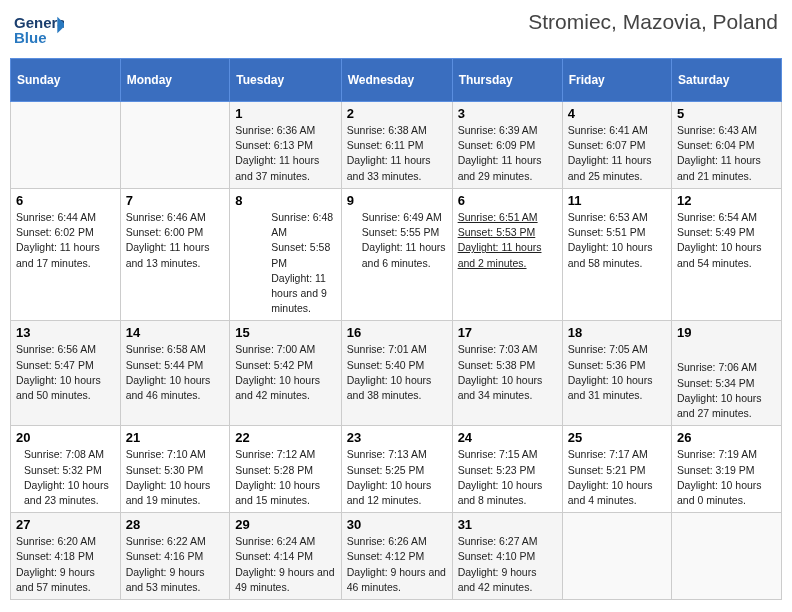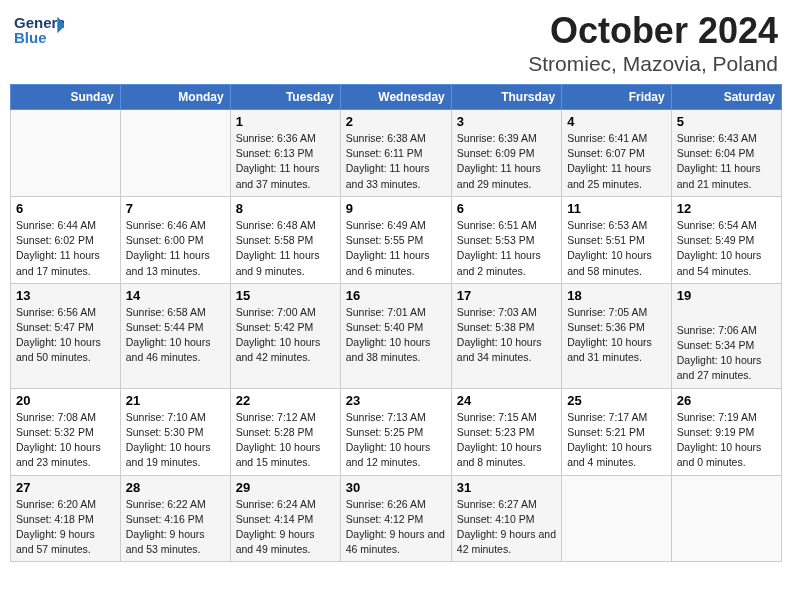--- a/index.html
+++ b/index.html
@@ -44,22 +44,22 @@
     table {
       width: 100%;
       border-collapse: collapse;
       font-size: 11px;
     }
     thead tr th {
       background-color: #3a6ebf;
       color: #fff;
       font-weight: bold;
       font-size: 12px;
-      padding: 5px 6px;
-      text-align: right;
+      padding: 14px 6px;
+      text-align: left;
       border: 1px solid #5a8edf;
     }
     tbody tr {
       background: #fff;
     }
     tbody tr:nth-child(odd) {
       background: #f5f5f5;
     }
     tbody tr td {
       border: 1px solid #ccc;
@@ -87,21 +87,20 @@
 
 <div class="header">
   <div class="logo">
     <svg class="logo-icon" viewBox="0 0 60 48">
       <text x="0" y="22" font-size="18" font-weight="bold" fill="#1a3e6e" font-family="Arial">General</text>
       <text x="0" y="40" font-size="18" font-weight="bold" fill="#2979c0" font-family="Arial">Blue</text>
       <polygon points="52,8 62,18 52,28" fill="#2979c0"></polygon>
     </svg>
   </div>
   <div class="title-block">
-    <div class="month-title">October 2024</div>
     <div class="subtitle">Stromiec, Mazovia, Poland</div>
   </div>
 </div>
 
 <table>
   <thead>
     <tr>
     <th>Sunday</th>
         <th>Monday</th>
         <th>Tuesday</th>
@@ -154,33 +153,33 @@
 Daylight: 11 hours and 17 minutes.</div>
         </td>
         <td>
           <div class="day-number">7</div>
           <div class="day-info" style="white-space: pre-line;">Sunrise: 6:46 AM
 Sunset: 6:00 PM
 Daylight: 11 hours and 13 minutes.</div>
         </td>
         <td>
           <div class="day-number">8</div>
-          <div class="day-info" style="white-space: pre-line;">Sunrise: 6:48 AM
+          <div class="day-info" style="white-space: pre-line; margin-left: 36px;">Sunrise: 6:48 AM
 Sunset: 5:58 PM
 Daylight: 11 hours and 9 minutes.</div>
         </td>
         <td>
           <div class="day-number">9</div>
-          <div class="day-info" style="white-space: pre-line;">Sunrise: 6:49 AM
+          <div class="day-info" style="white-space: pre-line; margin-left: 15px;">Sunrise: 6:49 AM
 Sunset: 5:55 PM
 Daylight: 11 hours and 6 minutes.</div>
         </td>
         <td>
           <div class="day-number">6</div>
-          <div class="day-info" style="white-space: pre-line;">Sunrise: 6:51 AM
+          <div class="day-info" style="white-space: pre-line; text-decoration: underline;">Sunrise: 6:51 AM
 Sunset: 5:53 PM
 Daylight: 11 hours and 2 minutes.</div>
         </td>
         <td>
           <div class="day-number">11</div>
           <div class="day-info" style="white-space: pre-line;">Sunrise: 6:53 AM
 Sunset: 5:51 PM
 Daylight: 10 hours and 58 minutes.</div>
         </td>
         <td>
@@ -230,21 +229,21 @@
         <td>
           <div class="day-number">19</div>
           <div class="day-info" style="white-space: pre-line; margin-top: 20px;">Sunrise: 7:06 AM
 Sunset: 5:34 PM
 Daylight: 10 hours and 27 minutes.</div>
         </td>
       </tr>
       <tr>
         <td>
           <div class="day-number">20</div>
-          <div class="day-info" style="white-space: pre-line;">Sunrise: 7:08 AM
+          <div class="day-info" style="white-space: pre-line; margin-left: 8px;">Sunrise: 7:08 AM
 Sunset: 5:32 PM
 Daylight: 10 hours and 23 minutes.</div>
         </td>
         <td>
           <div class="day-number">21</div>
           <div class="day-info" style="white-space: pre-line;">Sunrise: 7:10 AM
 Sunset: 5:30 PM
 Daylight: 10 hours and 19 minutes.</div>
         </td>
         <td>
@@ -267,21 +266,21 @@
         </td>
         <td>
           <div class="day-number">25</div>
           <div class="day-info" style="white-space: pre-line;">Sunrise: 7:17 AM
 Sunset: 5:21 PM
 Daylight: 10 hours and 4 minutes.</div>
         </td>
         <td>
           <div class="day-number">26</div>
           <div class="day-info" style="white-space: pre-line;">Sunrise: 7:19 AM
-Sunset: 9:19 PM
+Sunset: 3:19 PM
 Daylight: 10 hours and 0 minutes.</div>
         </td>
       </tr>
       <tr>
         <td>
           <div class="day-number">27</div>
           <div class="day-info" style="white-space: pre-line;">Sunrise: 6:20 AM
 Sunset: 4:18 PM
 Daylight: 9 hours and 57 minutes.</div>
         </td>

